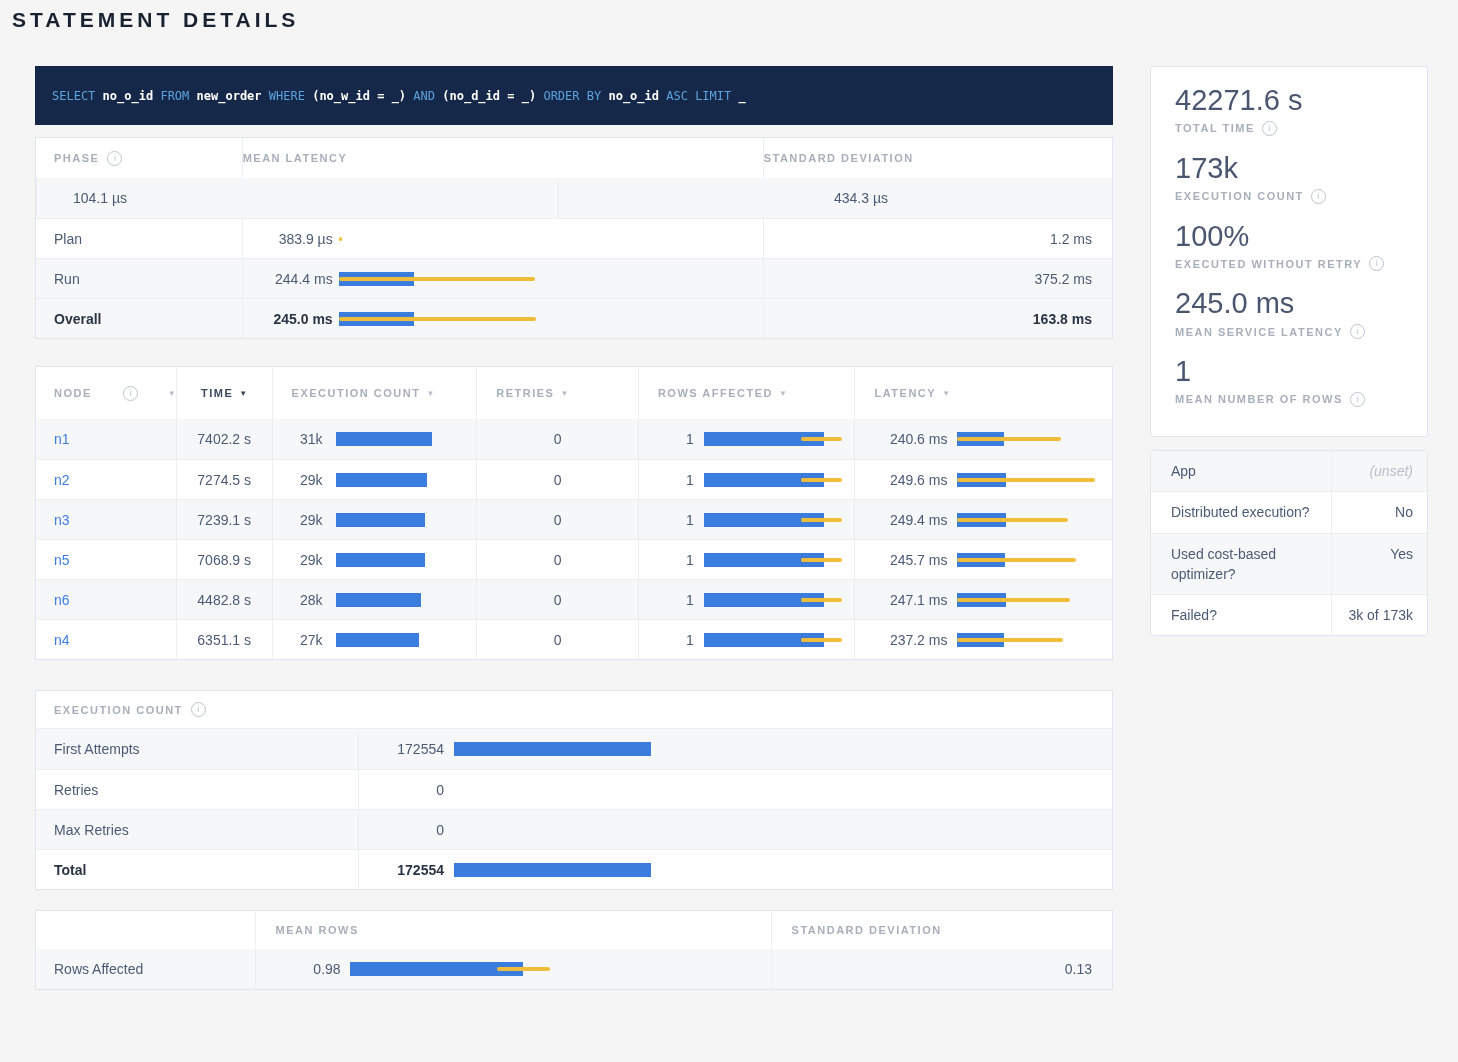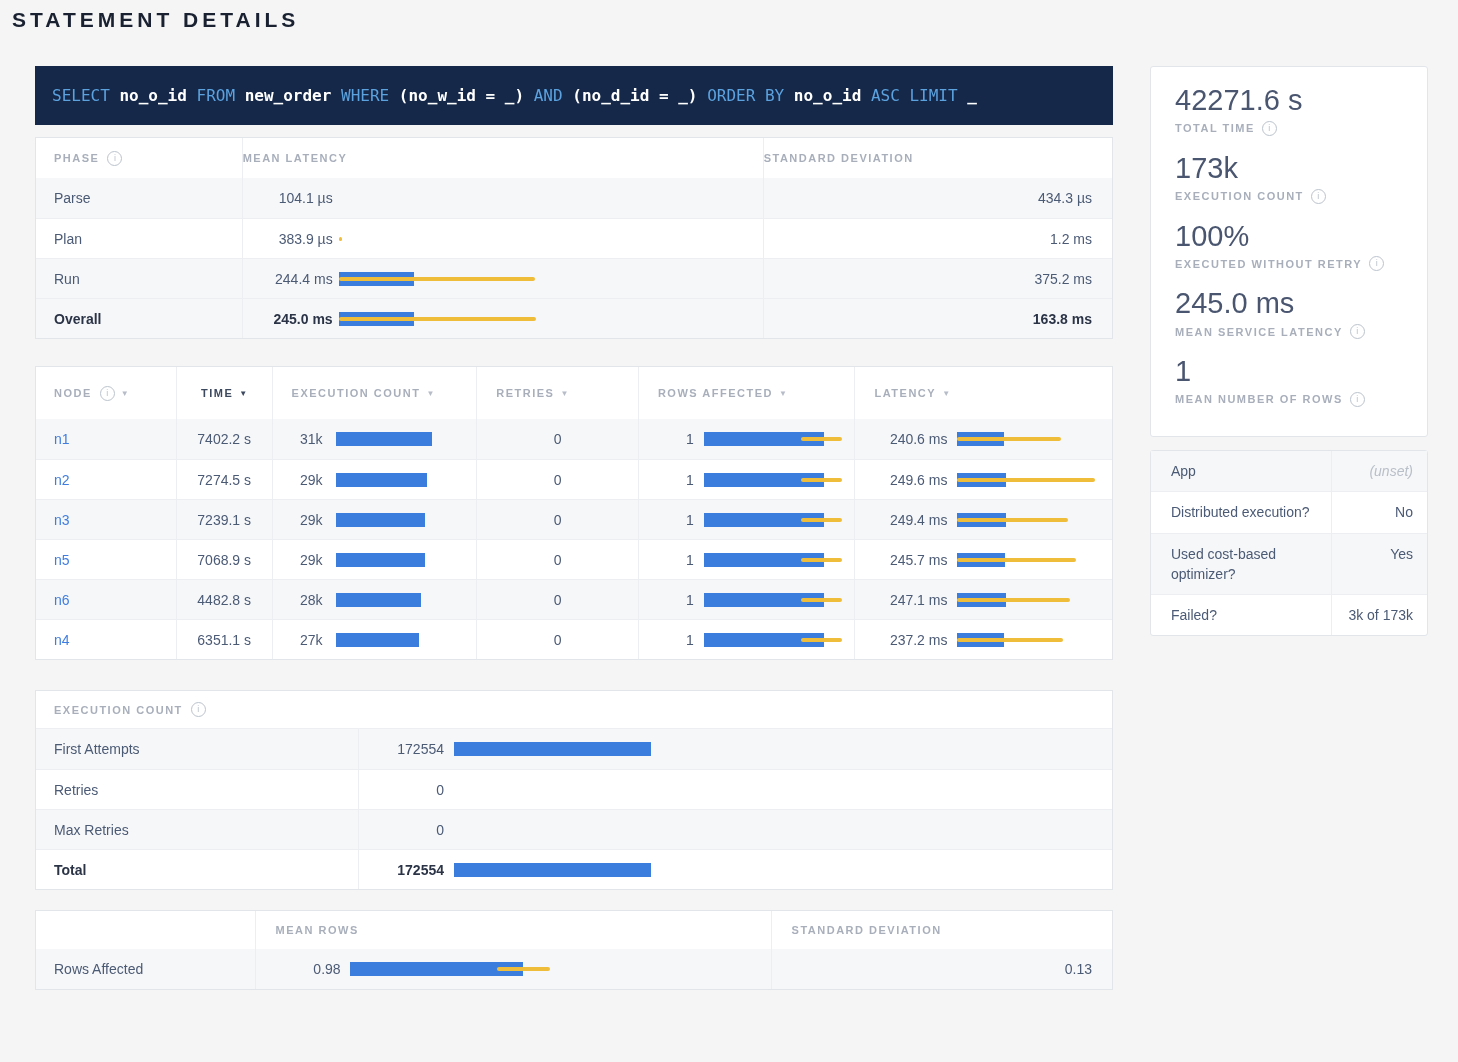--- a/index.html
+++ b/index.html
@@ -6,21 +6,21 @@
   body { font-family:"Liberation Sans", sans-serif; background:#f5f5f6; }
   .page { position:relative; width:1458px; height:1062px; background:#f5f5f6; overflow:hidden; }
 
   .page-title { position:absolute; left:12px; top:8px; font-size:21px; font-weight:700;
                 letter-spacing:4px; color:#1a2232; }
 
   .main { position:absolute; left:35px; top:66px; width:1078px; }
 
   
   .sql-box { height:59px; background:var(--sql-bg,#152849); display:flex; align-items:center;
-             padding:0 17px; font-family:"DejaVu Sans Mono", monospace; font-size:16px;
+             padding:0 17px; font-family:"DejaVu Sans Mono", monospace; font-size:12px;
              white-space:pre; }
   .tok-kw { color:#5ba2df; }
   .tok-id { color:#ffffff; font-weight:700; }
 
   
   .tbl { background:#ffffff; border:1px solid #e2e5ea; }
   .trow { display:flex; align-items:stretch; height:40px; font-size:14px; color:#4b5a75; }
   .trow + .trow { border-top:1px solid #edeef2; }
   .trow.alt { background:#f6f7f8; }
   .thead { color:#a8afbb; font-size:11px; font-weight:700; letter-spacing:1.5px; }
@@ -48,21 +48,21 @@
   .phase { margin-top:12px; }
   .phase .c1 { width:206px; padding-left:18px; }
   .phase .c2 { width:522px; }
   .phase .c3 { width:350px; padding-right:20px; }
   .phase .c2 .val { width:90px; margin-right:6px; }
   .phase .c2 .track { width:420px; }
 
   
   .nodes { margin-top:27px; }
   .nodes .thead-row { height:52px; }
-  .nodes .c1 { width:140px; padding-left:18px; }
+  .nodes .c1 { width:140px; padding-left:18px;justify-content:space-between; }
   .nodes .c2 { width:96px;  justify-content:center; }
   .nodes .c3 { width:205px; }
   .nodes .c4 { width:162px; justify-content:center; }
   .nodes .c5 { width:217px; }
   .nodes .c6 { width:258px; }
   .nodes .thead .c2 { justify-content:center; }
   .nodes .thead .c3, .nodes .thead .c5, .nodes .thead .c6 { padding-left:19px; }
   .nodes .thead .c4 { justify-content:flex-start; padding-left:19px; }
   .nodes .c3 .val { width:50px; margin-right:13px; }
   .nodes .c3 .track { width:136px; }
@@ -132,21 +132,20 @@
         </div>
         <div class="cell c2 vline">
           <span>MEAN LATENCY</span>
         </div>
         <div class="cell c3 vline">
           <span>STANDARD DEVIATION</span>
         </div>
       </div>
       <div id="phase-body">
           <div class="trow alt">
-            <div class="cell c1">Parse</div>
             <div class="cell c2 vline">
               <span class="val">104.1 µs</span>
               <div class="track"></div>
             </div>
             <div class="cell c3 vline rt">434.3 µs</div>
           </div>
           <div class="trow">
             <div class="cell c1">Plan</div>
             <div class="cell c2 vline">
               <span class="val">383.9 µs</span>

